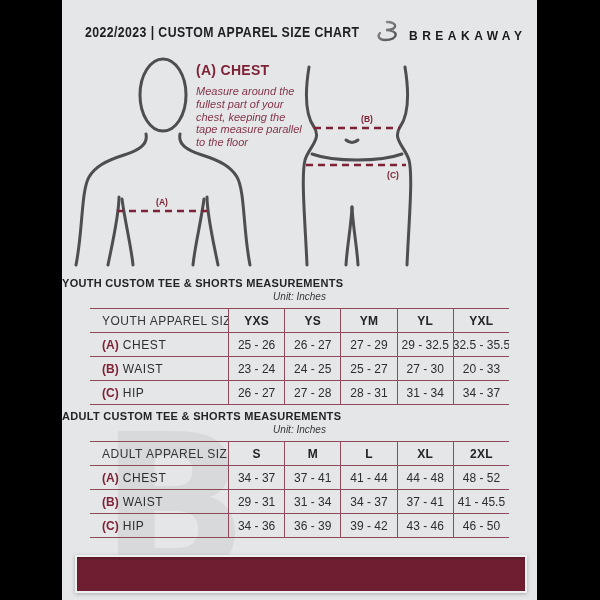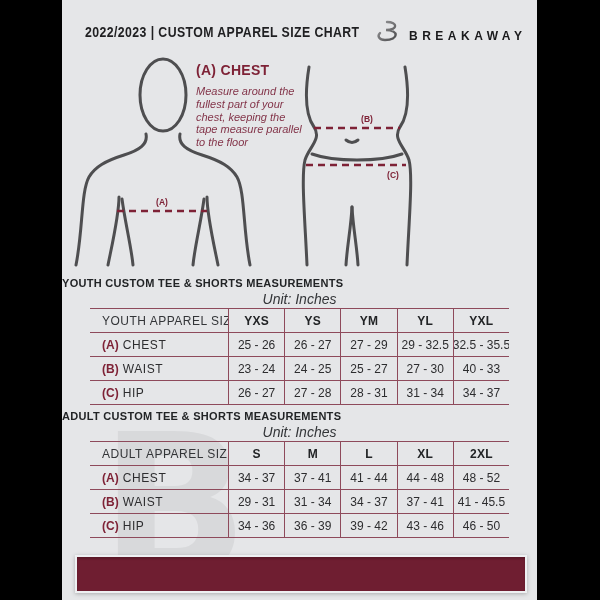--- a/index.html
+++ b/index.html
@@ -39,21 +39,21 @@
   .instr-a{left:134px;top:62px;width:120px;}
   .instr-b{left:355px;top:62px;width:116px;}
   .instr-c{left:355px;top:167px;width:118px;}
   
   .sec-title{
     position:absolute;left:0;width:475px;
     font-size:11px;font-weight:bold;color:#222426;letter-spacing:.3px;
   }
   .sec-unit{
     position:absolute;left:0;width:475px;text-align:center;
-    font-size:14px;font-style:italic;color:#333538;
+    font-size:10px;font-style:italic;color:#333538;
   }
   
   .size-table{position:absolute;left:28px;width:419px;z-index:2;}
   .t-row{
     display:grid;grid-template-columns:138px repeat(5,1fr);
     height:23px;border-top:1px solid #8e4a5b;
   }
   .t-row:last-child{border-bottom:1px solid #8e4a5b;}
   .cell{
     display:flex;align-items:center;justify-content:center;
@@ -165,21 +165,21 @@
       </div>
       <div class="t-row">
         <div class="cell lab">
             <span class="key">(B)</span>
             <span class="rowlab">WAIST</span>
           </div>
         <div class="cell">23 - 24</div>
         <div class="cell">24 - 25</div>
         <div class="cell">25 - 27</div>
         <div class="cell">27 - 30</div>
-        <div class="cell">40 - 33</div>
+        <div class="cell">20 - 33</div>
       </div>
       <div class="t-row">
         <div class="cell lab">
             <span class="key">(C)</span>
             <span class="rowlab">HIP</span>
           </div>
         <div class="cell">26 - 27</div>
         <div class="cell">27 - 28</div>
         <div class="cell">28 - 31</div>
         <div class="cell">31 - 34</div>

